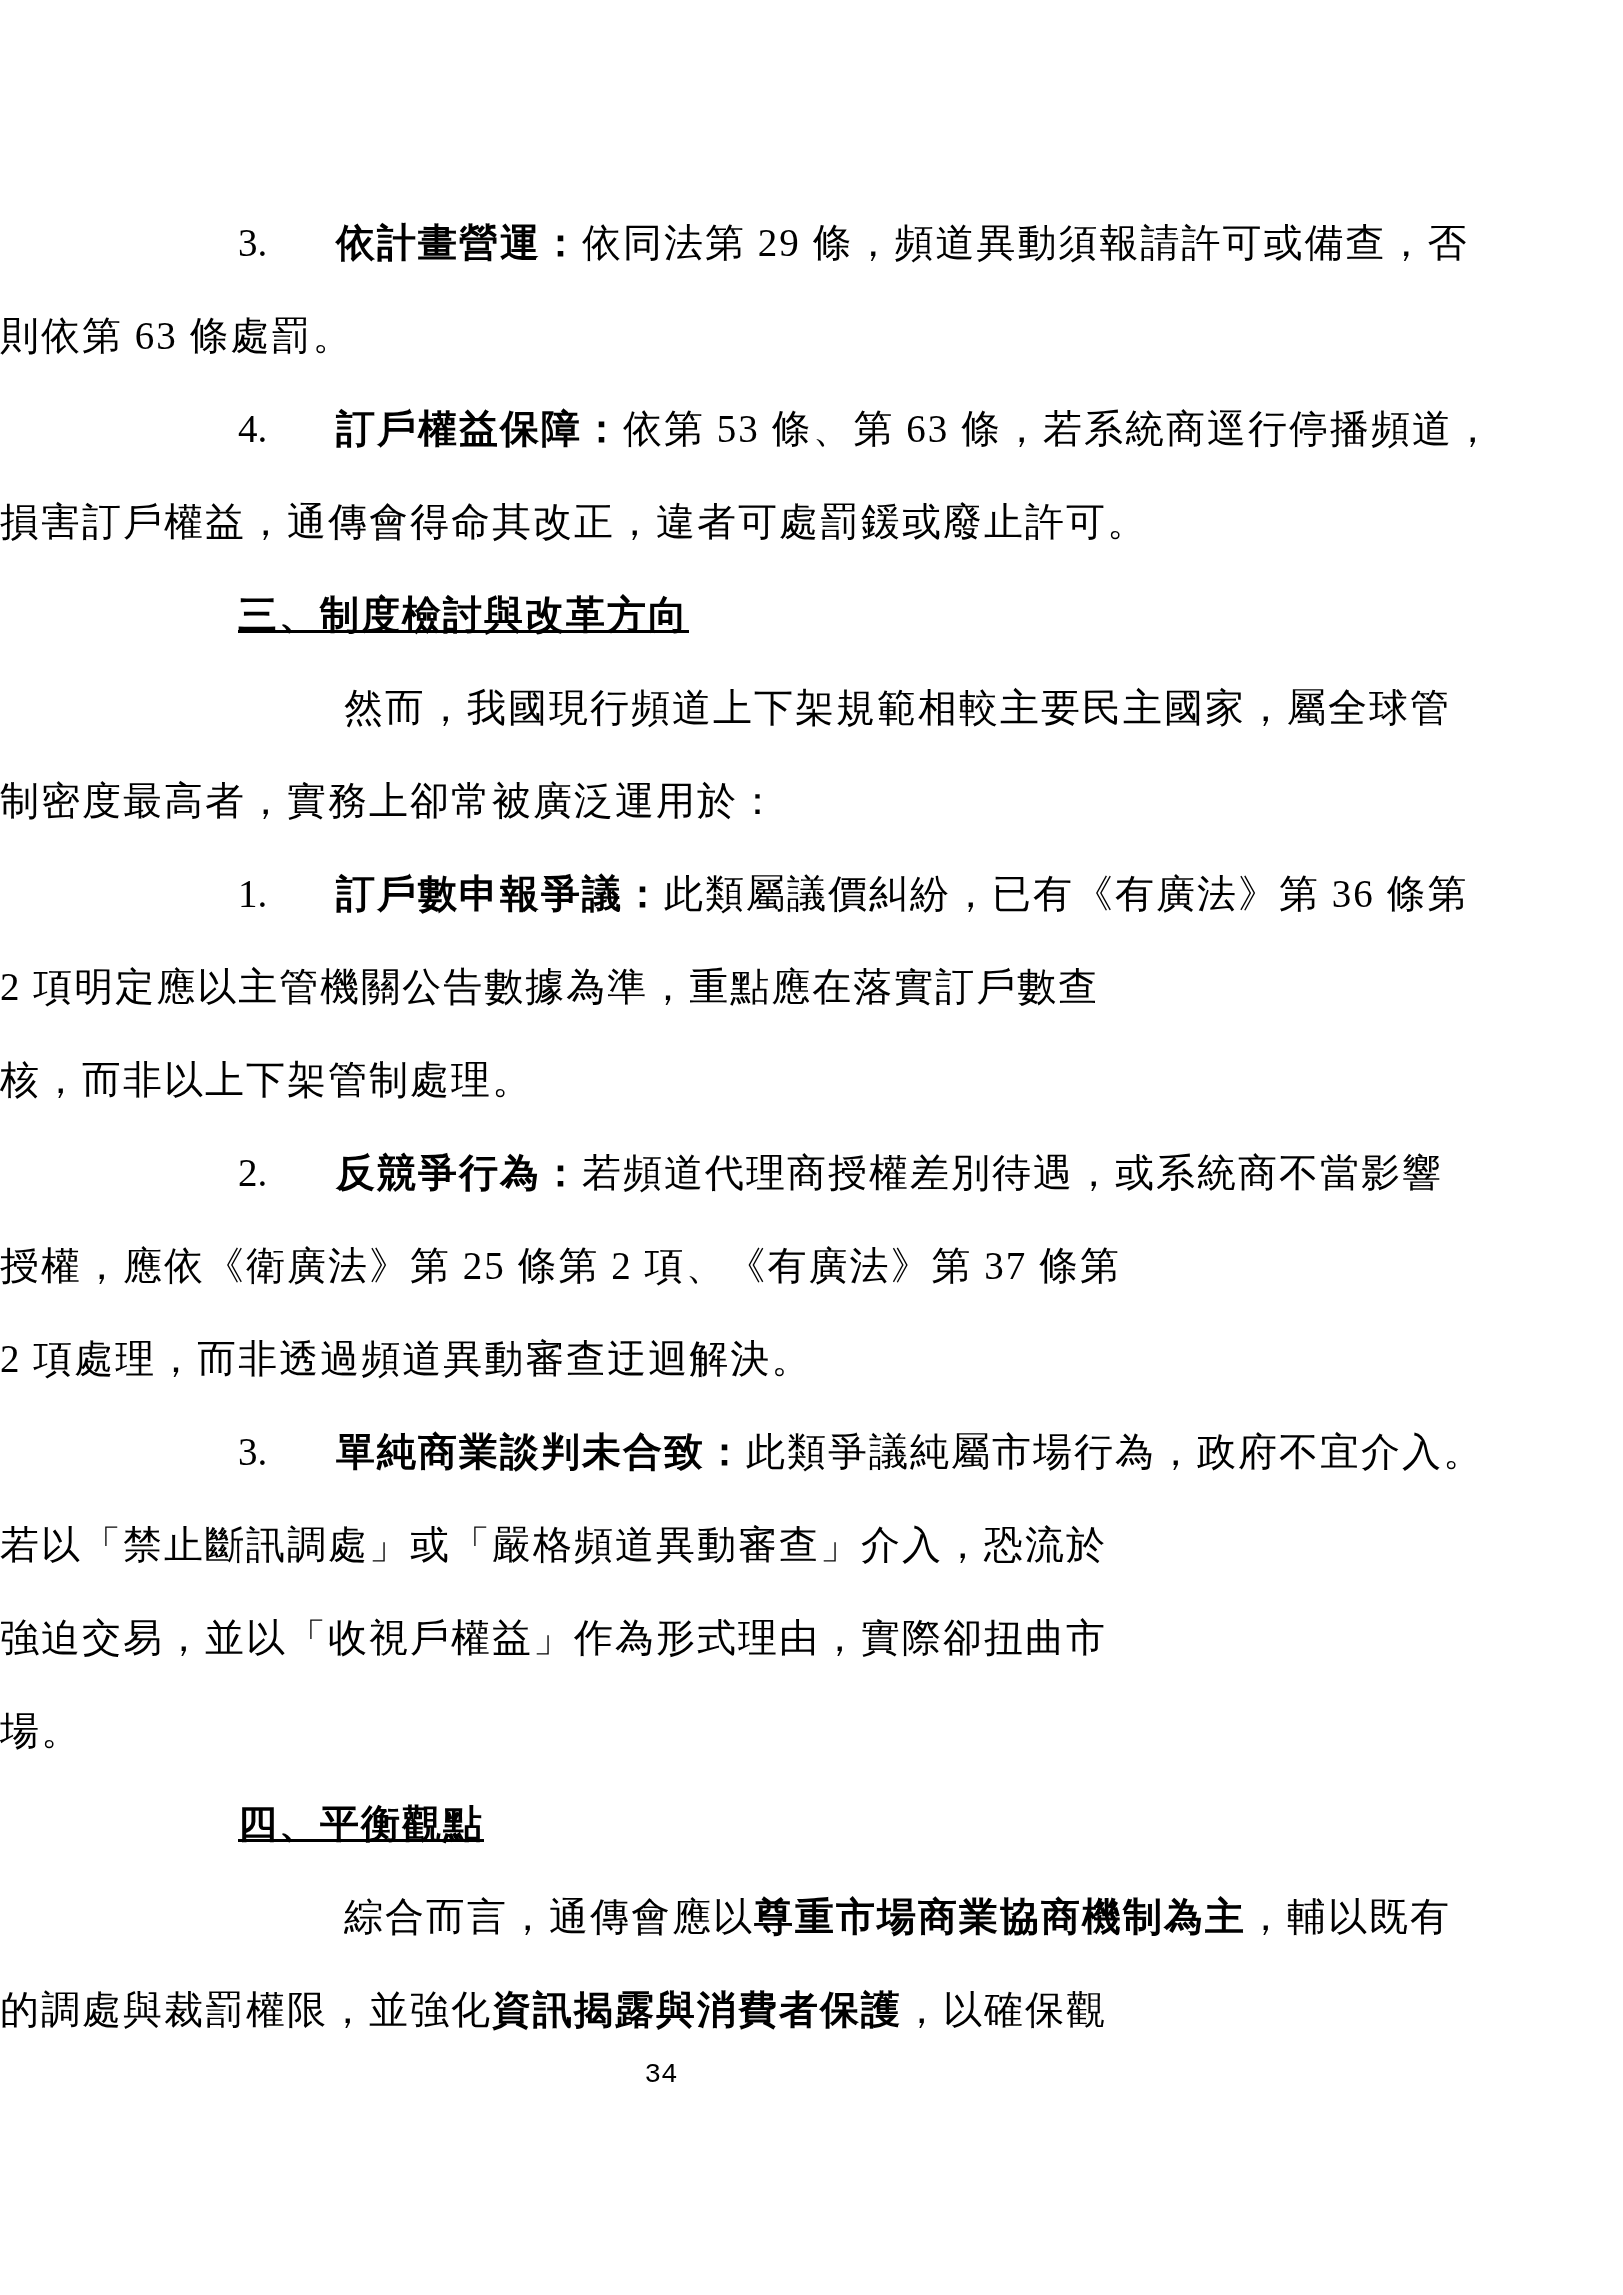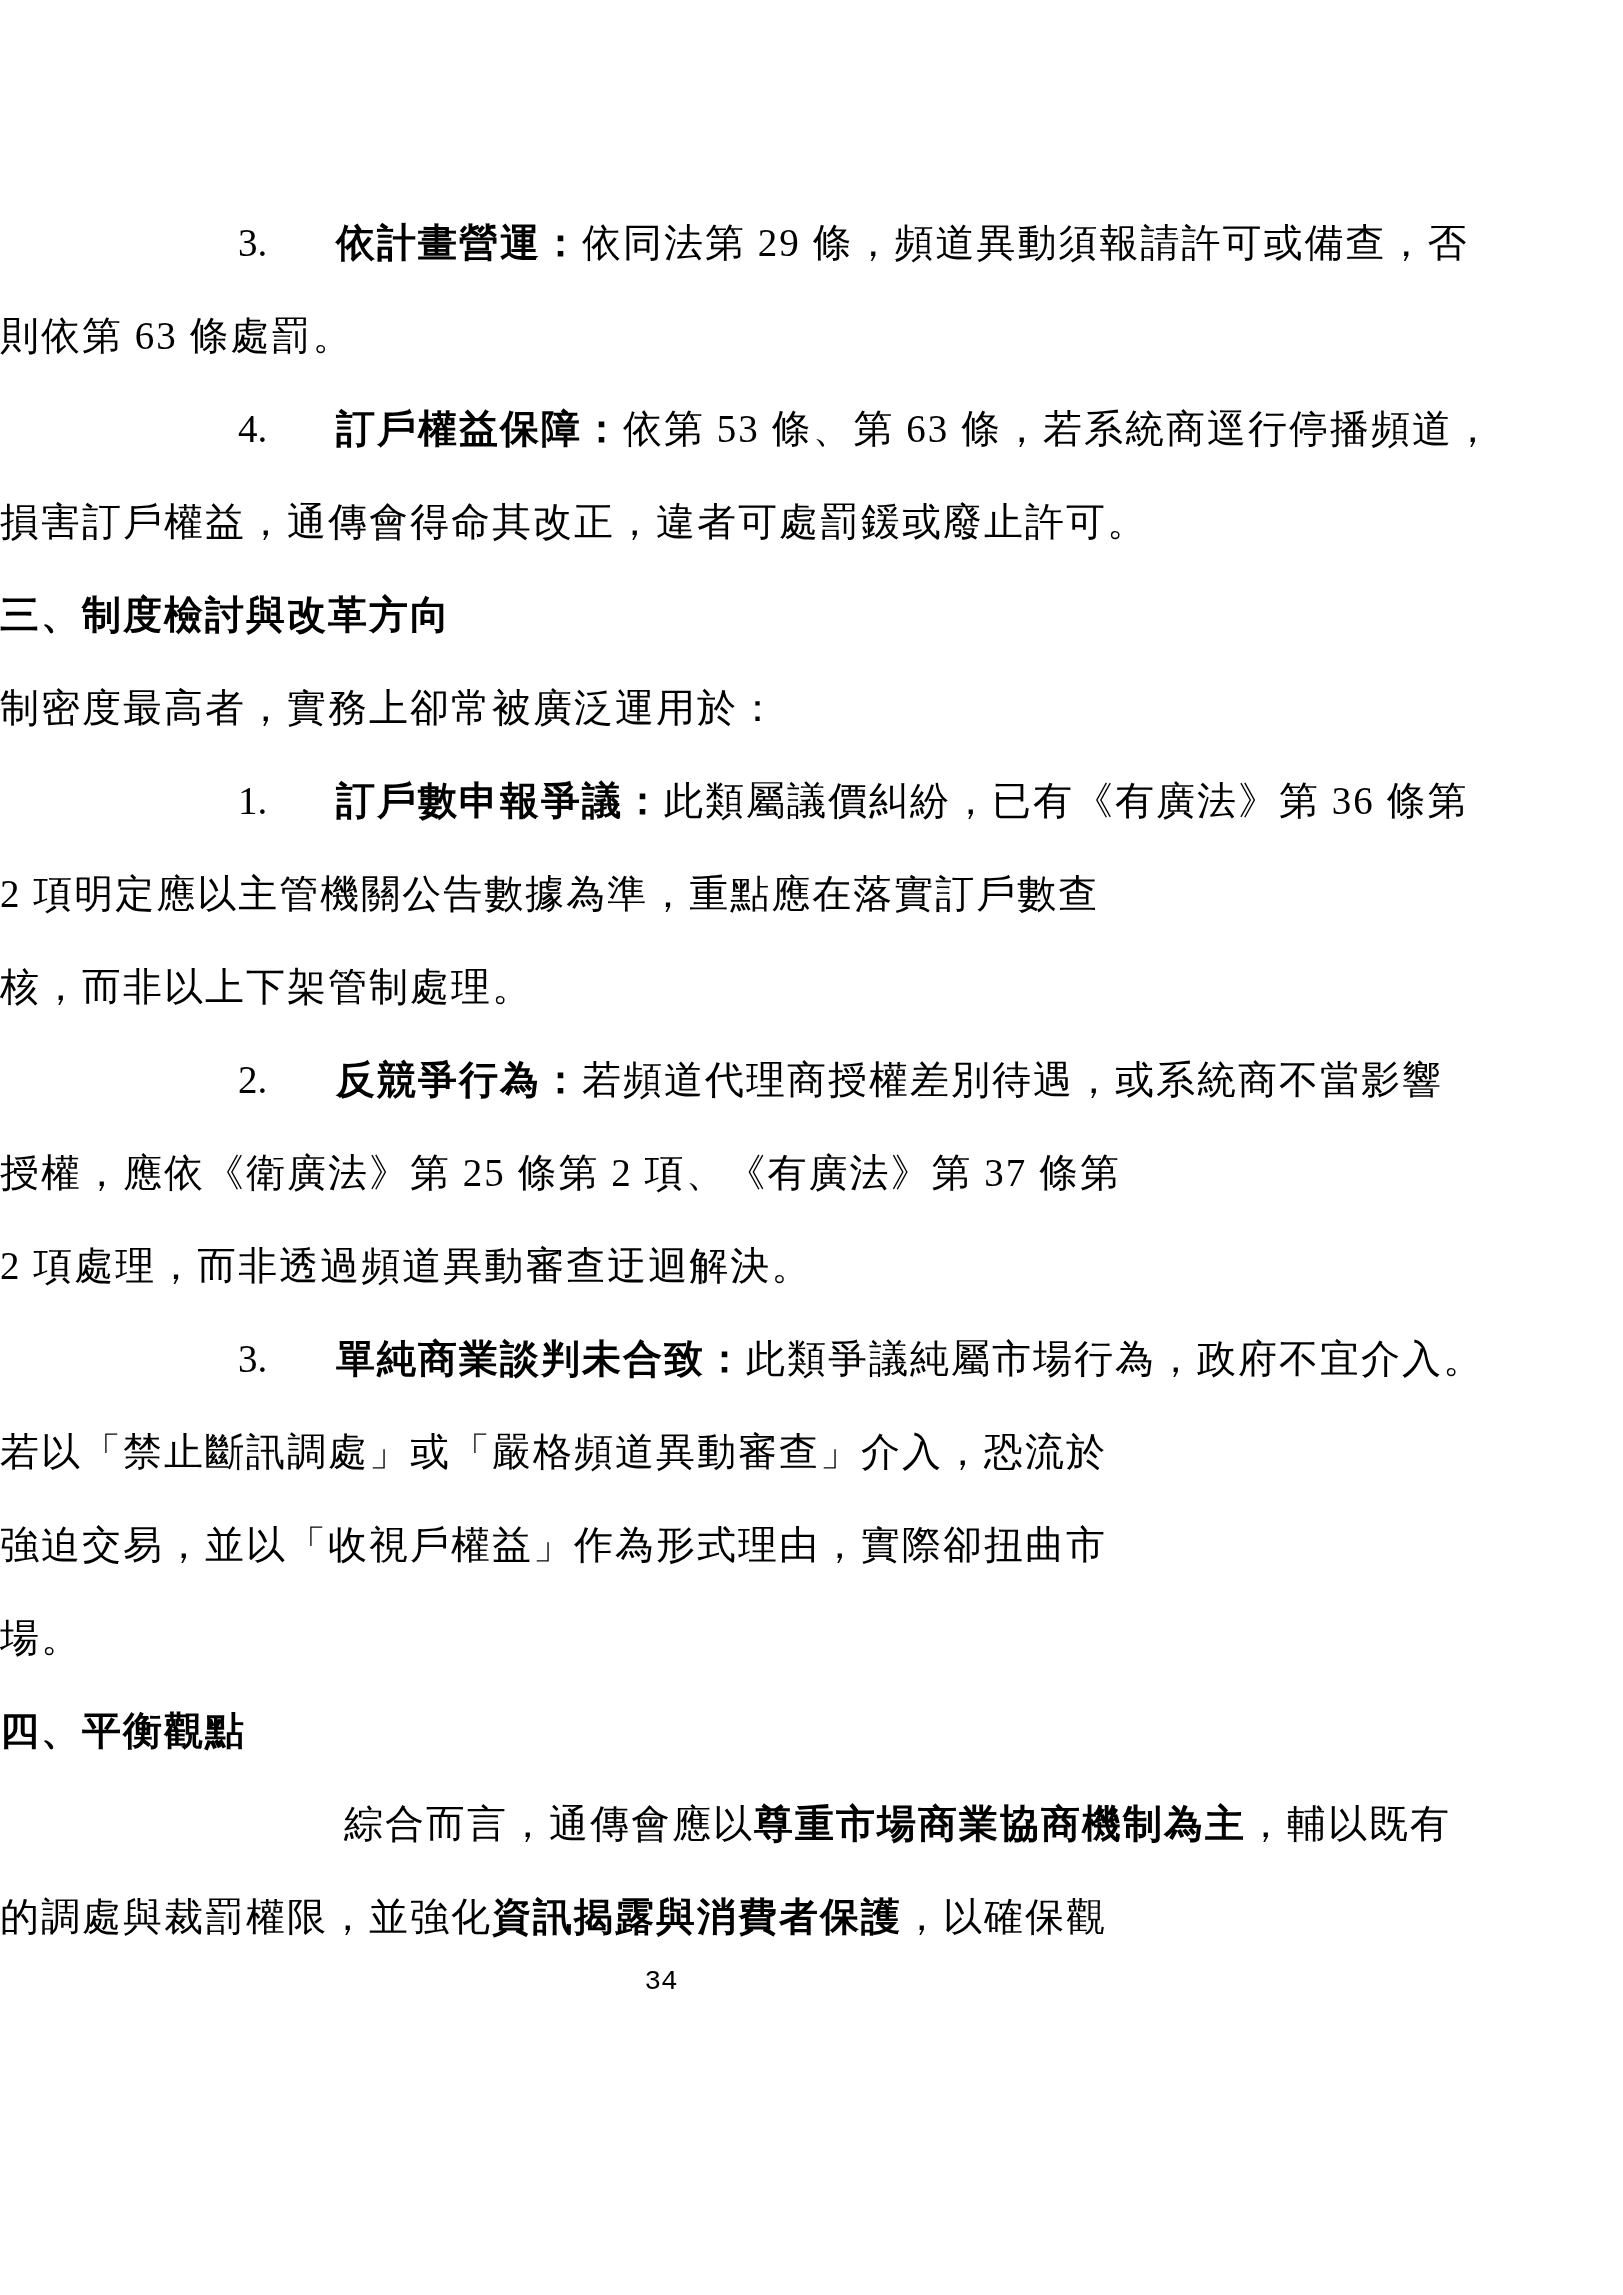--- a/index.html
+++ b/index.html
@@ -34,21 +34,23 @@
   .num {
     display: inline-block;
     width: 98px;
     letter-spacing: 0;
     vertical-align: baseline;
   }
   
   .cont { }
   
   .heading {
+    margin-left: 238px;
     font-weight: bold;
+    text-decoration: underline;
   }
   
   .para-first { margin-left: 344px; }
   .term { font-weight: bold; }
   .b { font-weight: bold; }
   .page-number {
     text-align: center;
     font-size: 27.5px;
     line-height: 35px;
     letter-spacing: 0;
@@ -70,20 +72,21 @@
 
   <div>
     <div class="line li-first">
       <span class="num">4.</span><span class="term">訂戶權益保障：</span><span>依第 53 條、第 63 條，若系統商逕行停播頻道，</span>
     </div>
     <div class="line cont">損害訂戶權益，通傳會得命其改正，違者可處罰鍰或廢止許可。</div>
   </div>
 
   <div>
     <div class="line heading">三、制度檢討與改革方向</div>
+    <div class="line para-first">然而，我國現行頻道上下架規範相較主要民主國家，屬全球管</div>
     <div class="line cont">制密度最高者，實務上卻常被廣泛運用於：</div>
   </div>
 
   <div>
     <div class="line li-first">
       <span class="num">1.</span><span class="term">訂戶數申報爭議：</span><span>此類屬議價糾紛，已有《有廣法》第 36 條第</span>
     </div>
     <div class="line cont">2 項明定應以主管機關公告數據為準，重點應在落實訂戶數查</div>
     <div class="line cont">核，而非以上下架管制處理。</div>
   </div>

